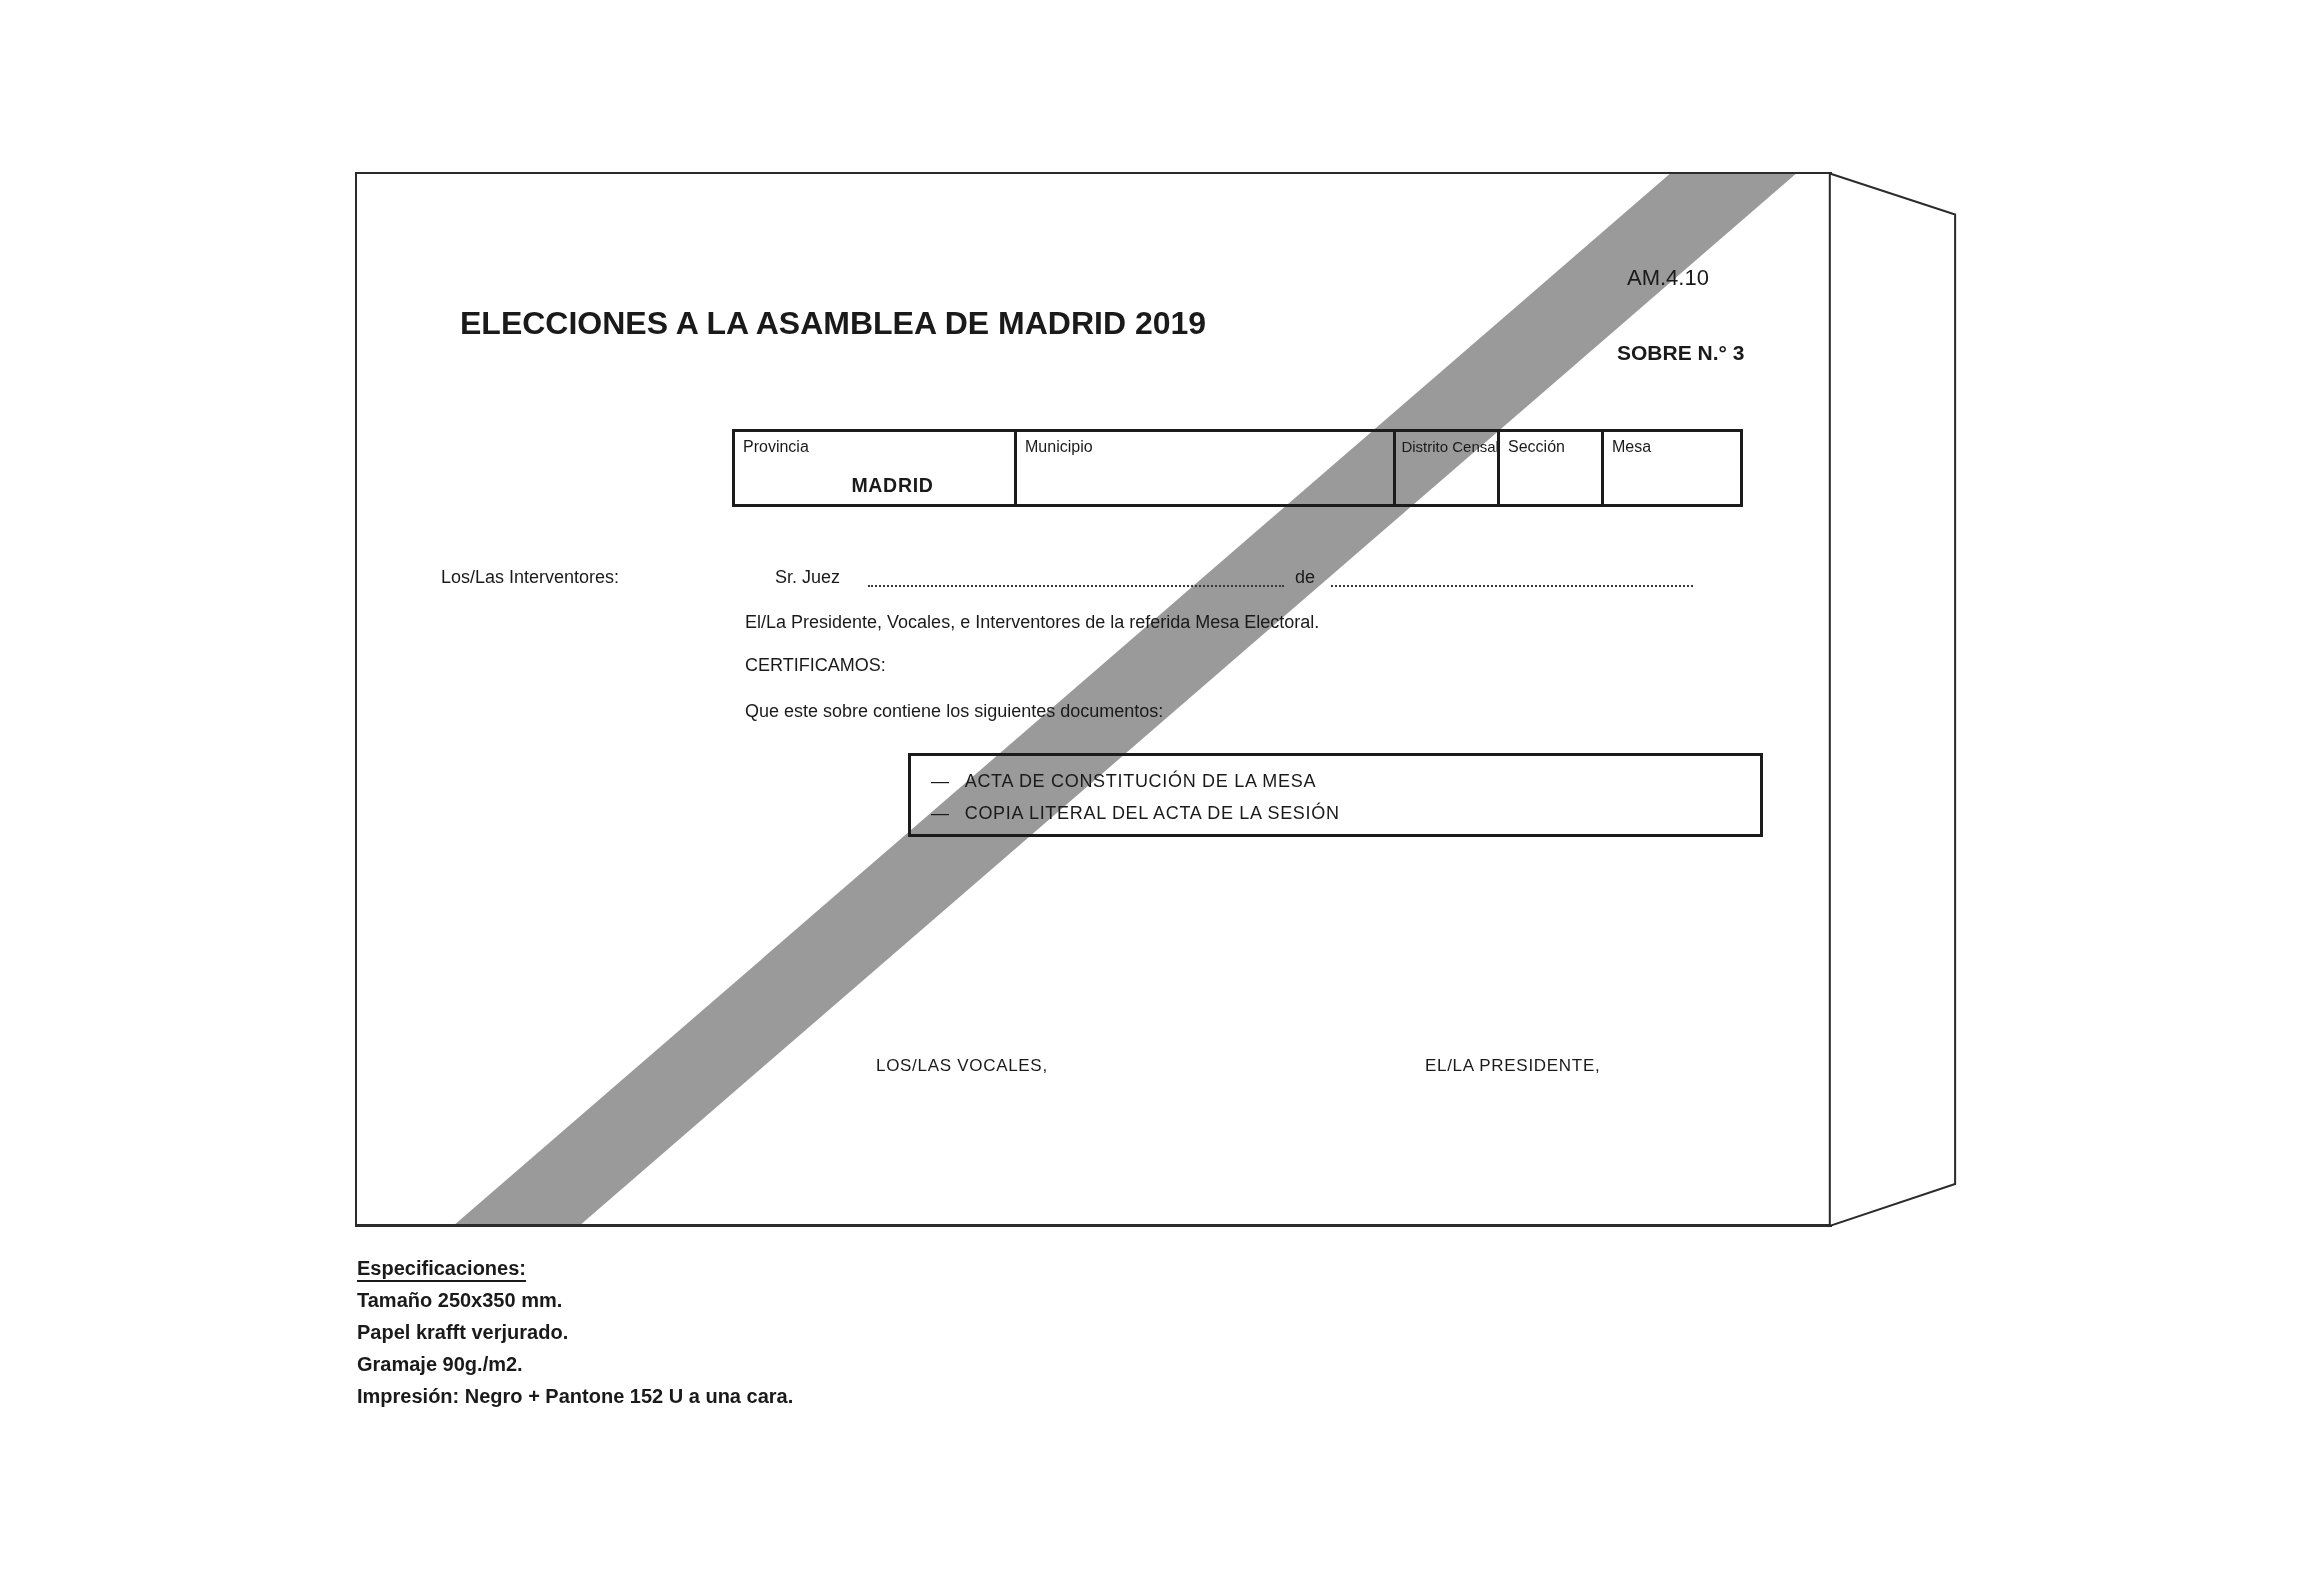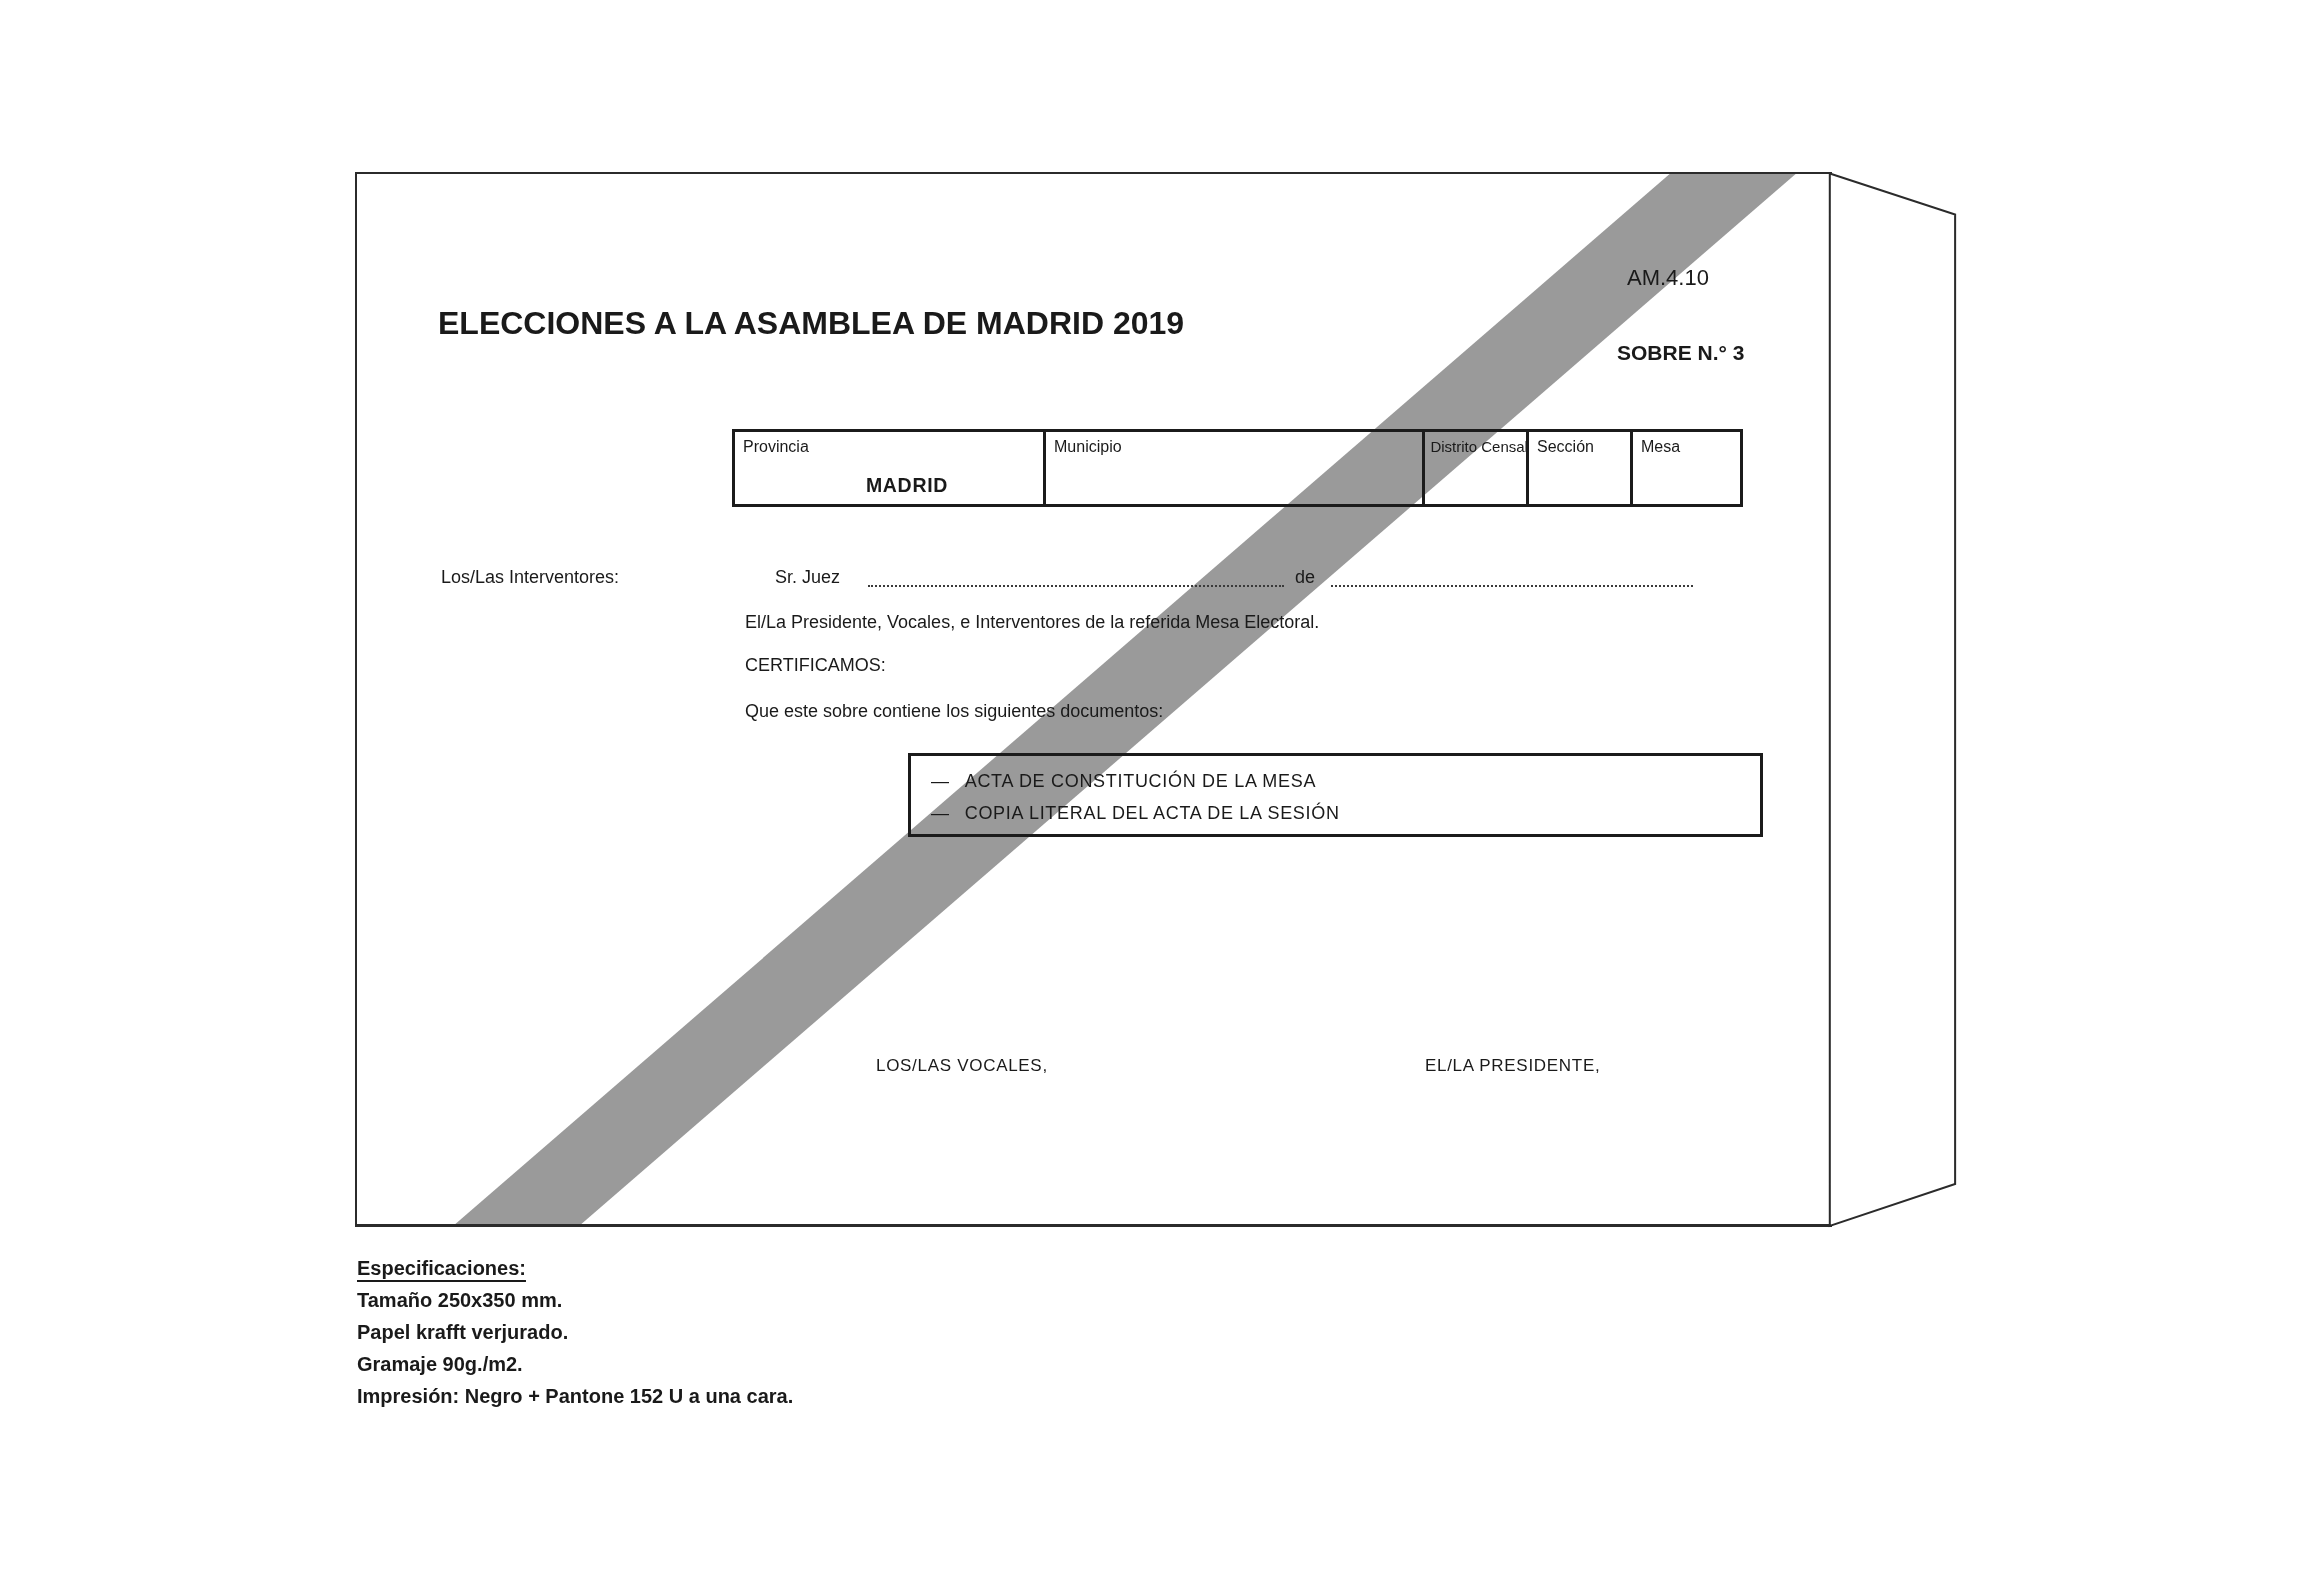--- a/index.html
+++ b/index.html
@@ -18,21 +18,21 @@
     left:355px;top:172px;width:1477px;height:1055px;
     border:2px solid #2b2b2b;border-bottom-width:3.4px;
     background:#ffffff;box-sizing:border-box;overflow:hidden;
   }
   #stripe-svg{position:absolute;left:0;top:0;width:100%;height:100%;}
 
   
   #flap-svg{left:1819px;top:162px;width:155px;height:1078px;}
 
   .title{
-    left:438px;top:305px;
+    left:460px;top:305px;
     font-size:32px;font-weight:700;letter-spacing:0px;white-space:nowrap;z-index:3;
   }
   .form-code{left:1627px;top:265px;font-size:22px;font-weight:400;white-space:nowrap;z-index:3;}
   .sobre{left:1590px;top:341px;font-size:21px;font-weight:700;white-space:nowrap;z-index:3;margin-left:27px;}
 
   
   #mesa-table{
     left:732px;top:429px;width:1011px;height:78px;
     box-sizing:border-box;border:3.4px solid #1b1b1b;background:transparent;
     display:flex;flex-direction:row;z-index:3;
@@ -40,21 +40,21 @@
   .tcell{position:relative;box-sizing:border-box;height:100%;}
   .tcell + .tcell{border-left:3.4px solid #1b1b1b;}
   .tcell .tlabel{
     position:absolute;left:8px;top:6px;font-size:16px;font-weight:400;white-space:nowrap;
   }
   .tcell .tlabel.small{font-size:15px;left:5.4px;}
   .tcell .tvalue{
     position:absolute;left:0;right:0;top:42px;text-align:center;
     font-size:19.5px;font-weight:700;letter-spacing:0.7px;padding-left:36px;
   }
-  .c1{width:308px;} .c2{width:379px;} .c3{width:104px;} .c4{width:104px;} .c5{width:99px;}
+  .c1{width:279px;} .c2{width:379px;} .c3{width:104px;} .c4{width:104px;} .c5{width:99px;}
 
   .bodyline{font-size:18px;font-weight:400;white-space:nowrap;z-index:3;}
   .dotline{border-bottom:2px dotted #3a3a3a;height:0;z-index:3;}
 
   
   #doc-box{
     left:908px;top:753px;width:855px;height:84px;
     box-sizing:border-box;border:3.4px solid #1b1b1b;
     padding:9.4px 0 0 20px;z-index:3;background:transparent;
   }

